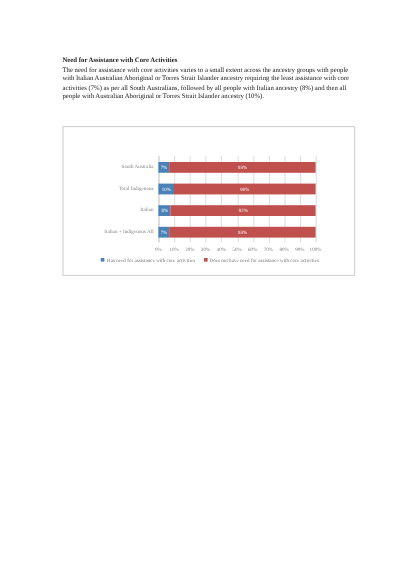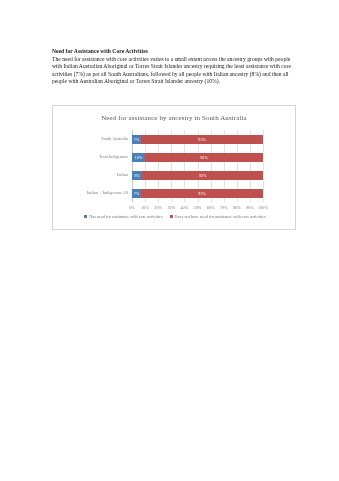--- a/index.html
+++ b/index.html
@@ -205,21 +205,20 @@
 
 <div class="page">
 
   <div class="doc-body">
     <div class="doc-heading">Need for Assistance with Core Activities</div>
     <div class="doc-paragraph">The need for assistance with core activities varies to a small extent across the ancestry groups with people with Italian Australian Aboriginal or Torres Strait Islander ancestry requiring the least assistance with core activities (7%) as per all South Australians, followed by all people with Italian ancestry (8%) and then all people with Australian Aboriginal or Torres Strait Islander ancestry (10%).</div>
   </div>
 
   <div class="chart-frame">
 
-    <div class="chart-title">Need for assistance by ancestry in South Australia</div>
 
     <div class="plot-wrap">
 
       <div class="cat-labels" id="cat-labels">
           <div class="cat-label" style="top: 4px;">South Australia</div>
           <div class="cat-label" style="top: 22px;">Total Indigenous</div>
           <div class="cat-label" style="top: 40px;">Italian</div>
           <div class="cat-label" style="top: 58px;">Italian + Indigenous All</div>
         </div>
 

